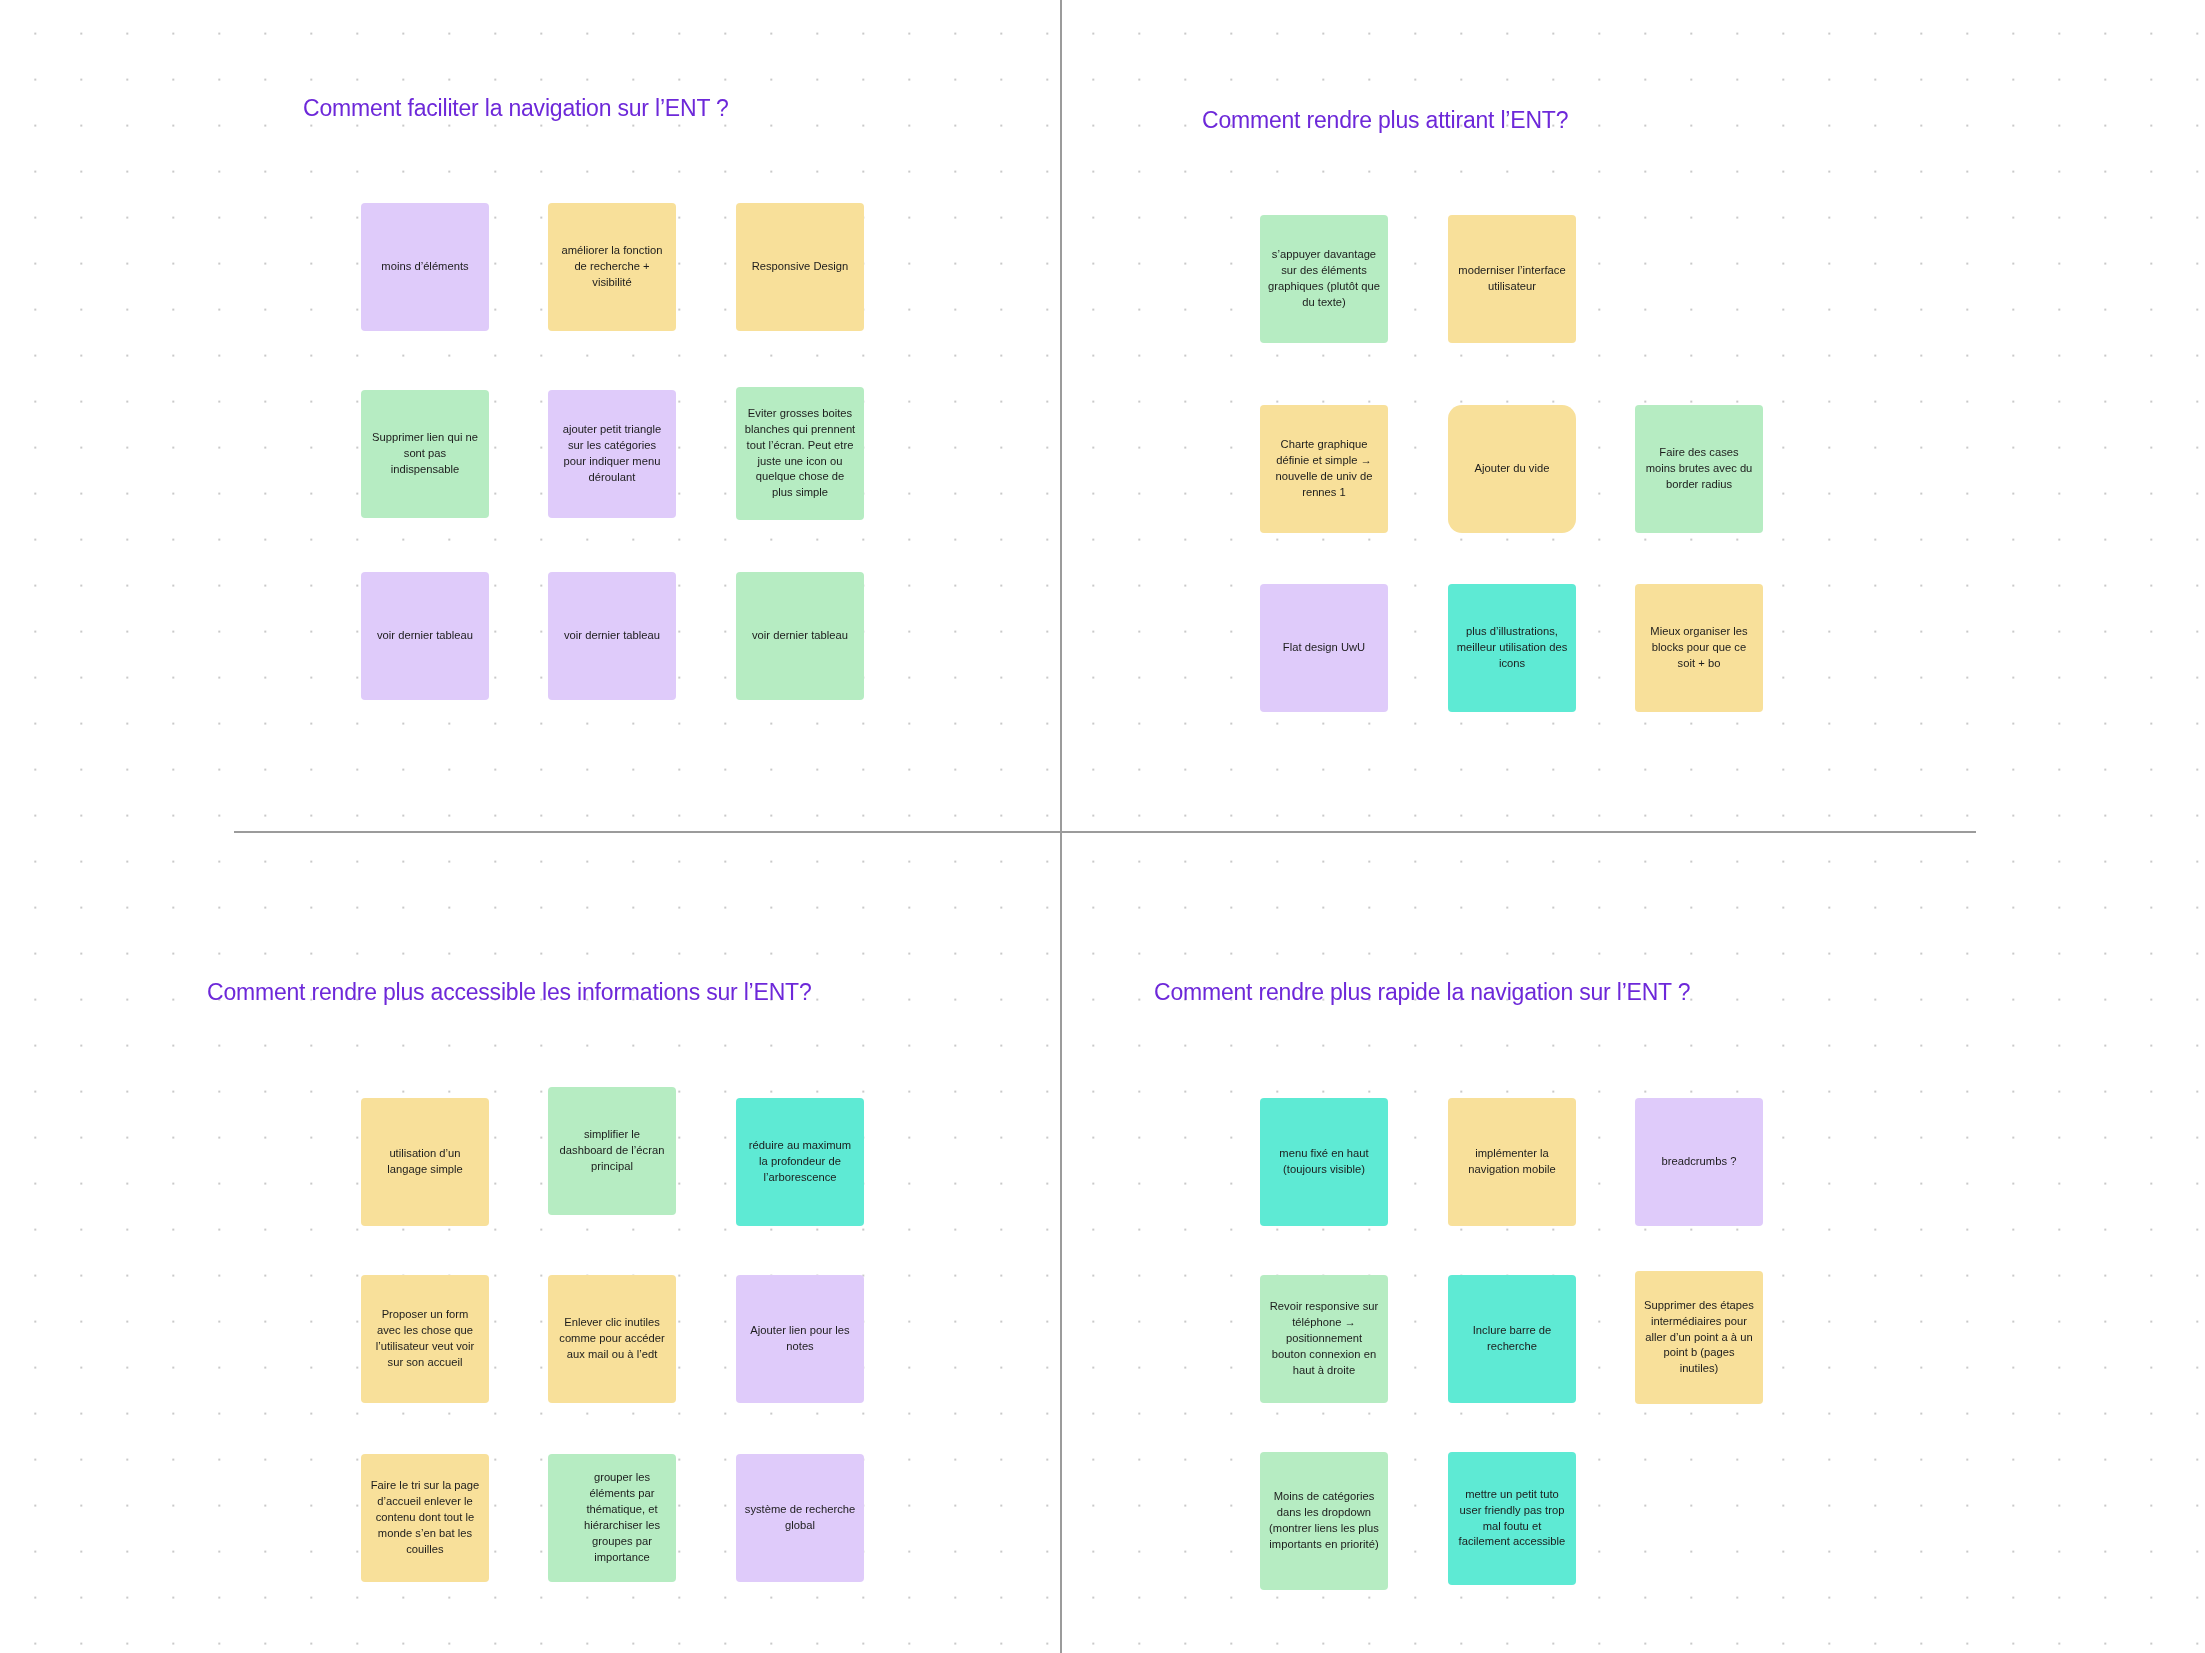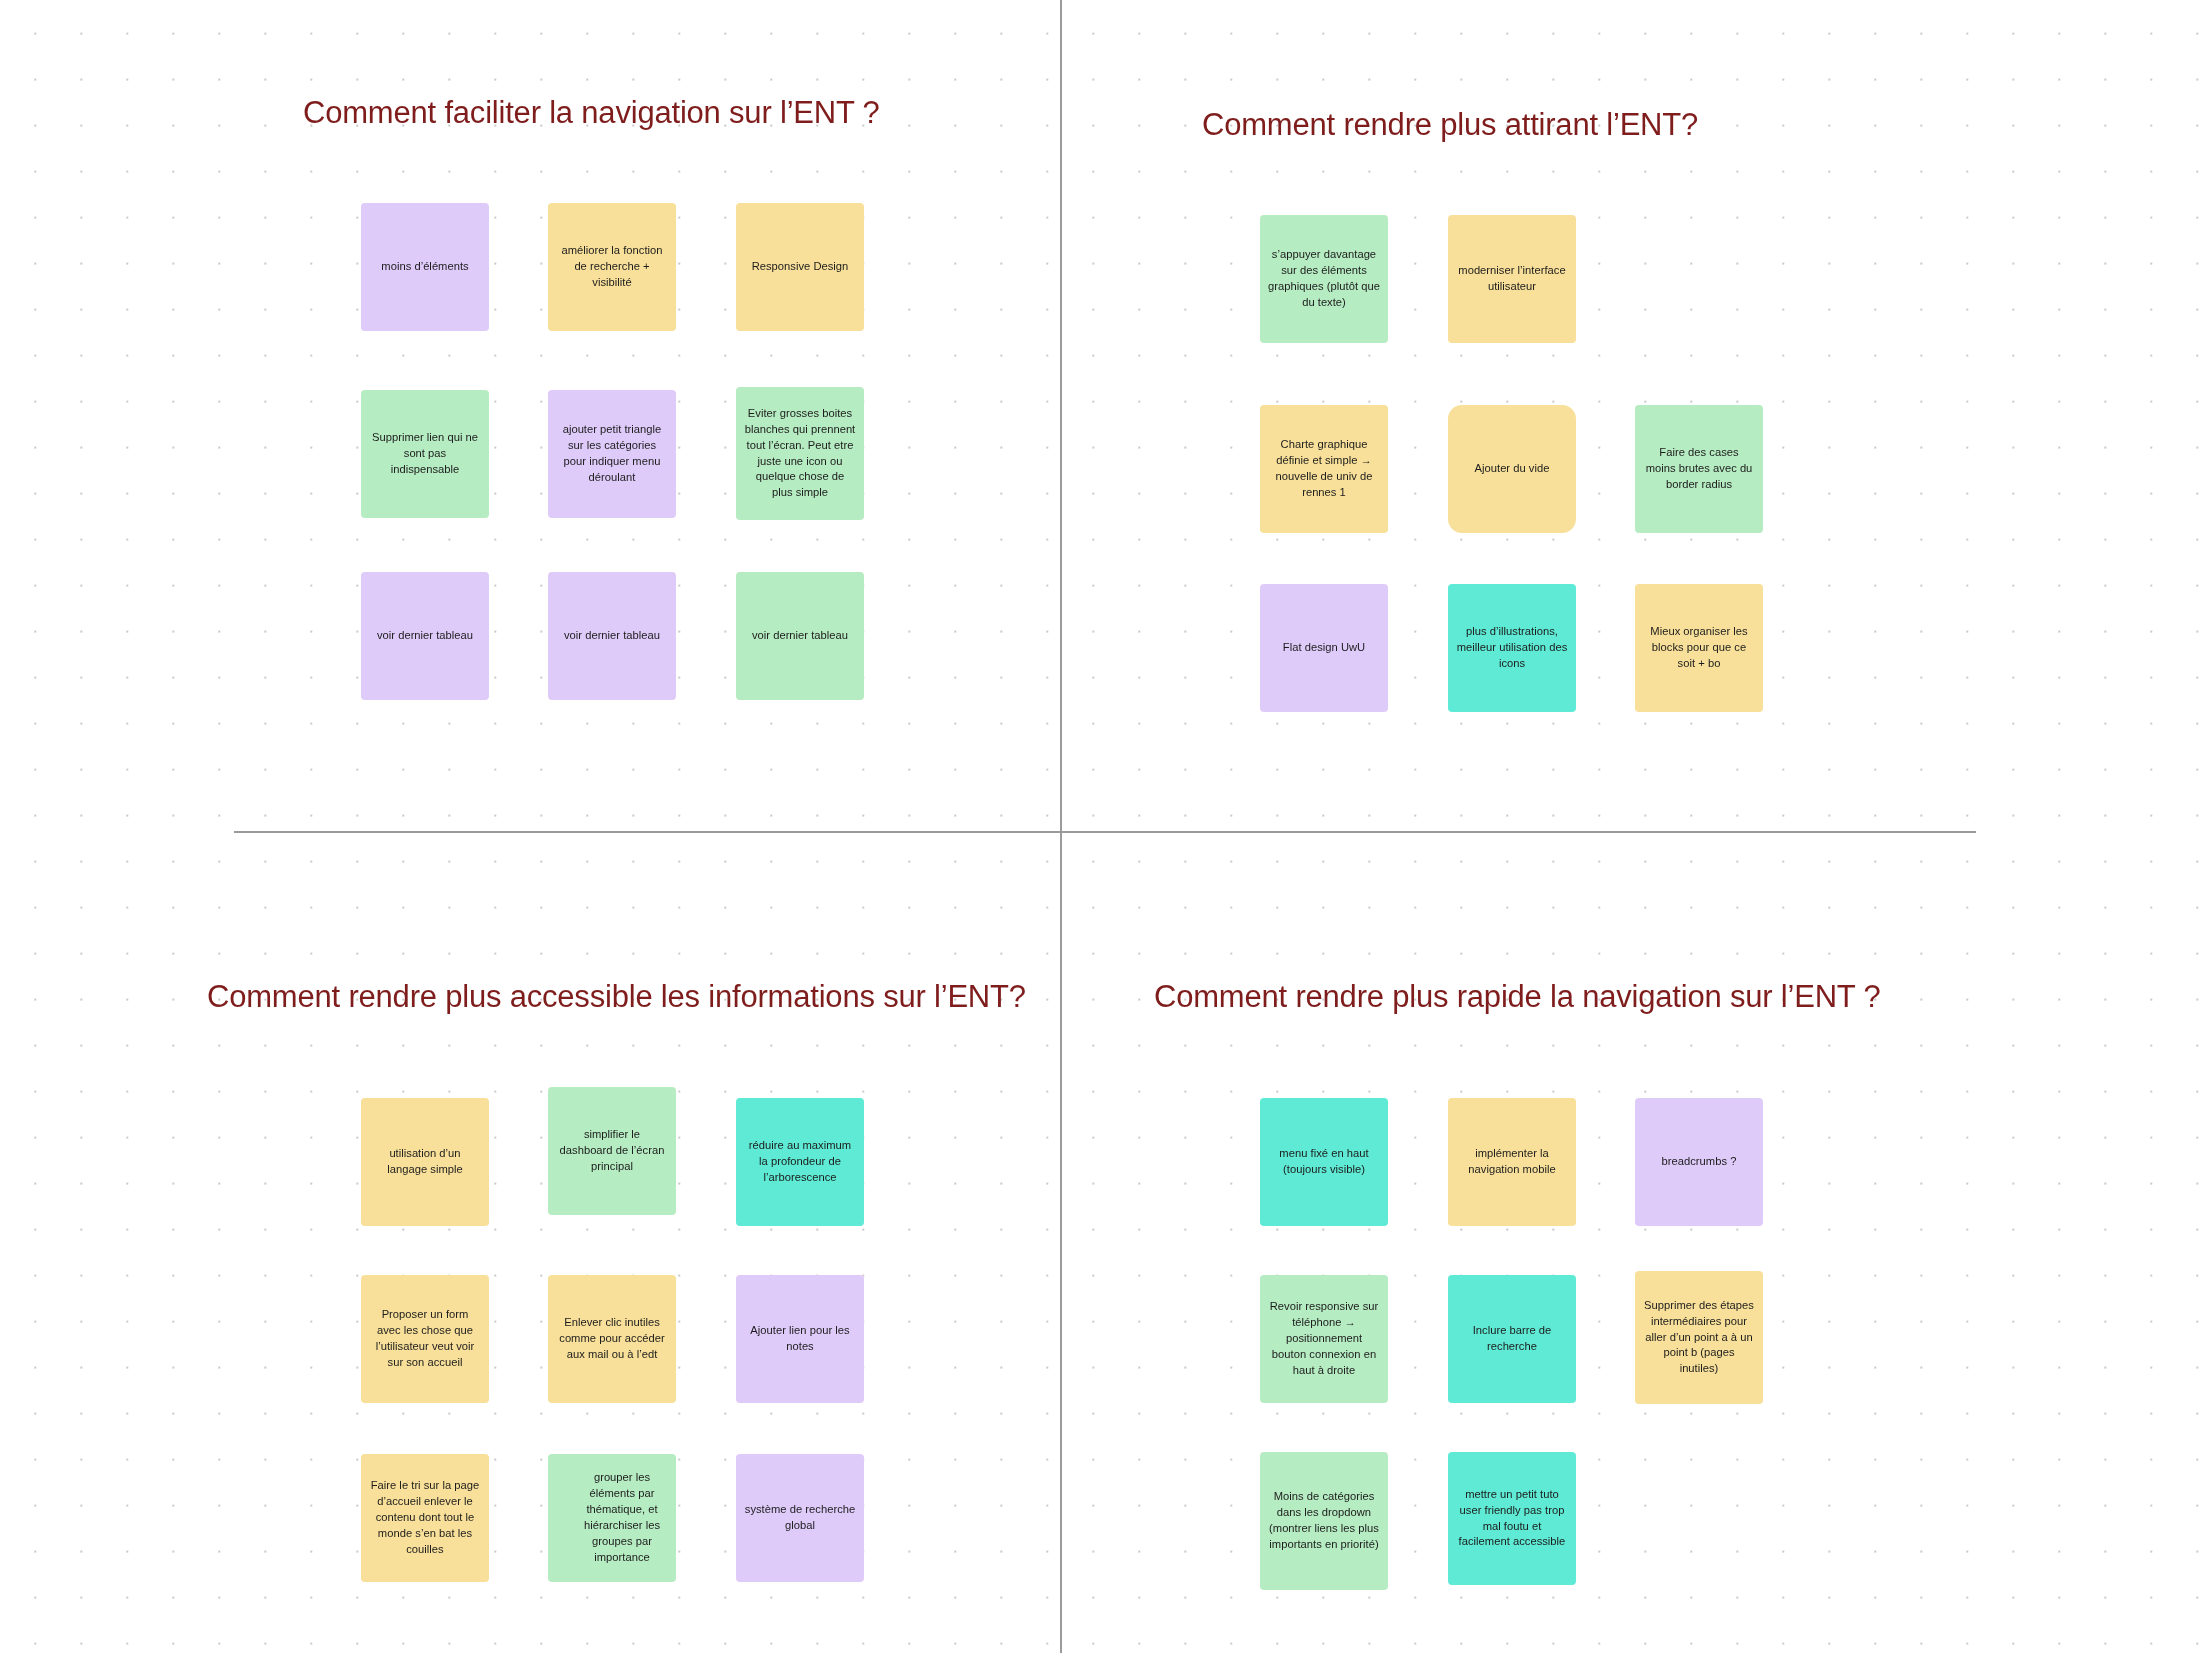--- a/index.html
+++ b/index.html
@@ -39,23 +39,23 @@
     background: #9b9b9b;
   }
 
   
   .quadrant {
     position: absolute;
   }
   .quadrant-title {
     position: absolute;
     white-space: nowrap;
-    font-size: 31px;
+    font-size: 23px;
     font-weight: 400;
-    color: #7f1d1d;
+    color: #6d28d9;
     letter-spacing: -0.2px;
     line-height: 1;
   }
 
   
   .note {
     position: absolute;
     box-sizing: border-box;
     border-radius: 4px;
     display: flex;

